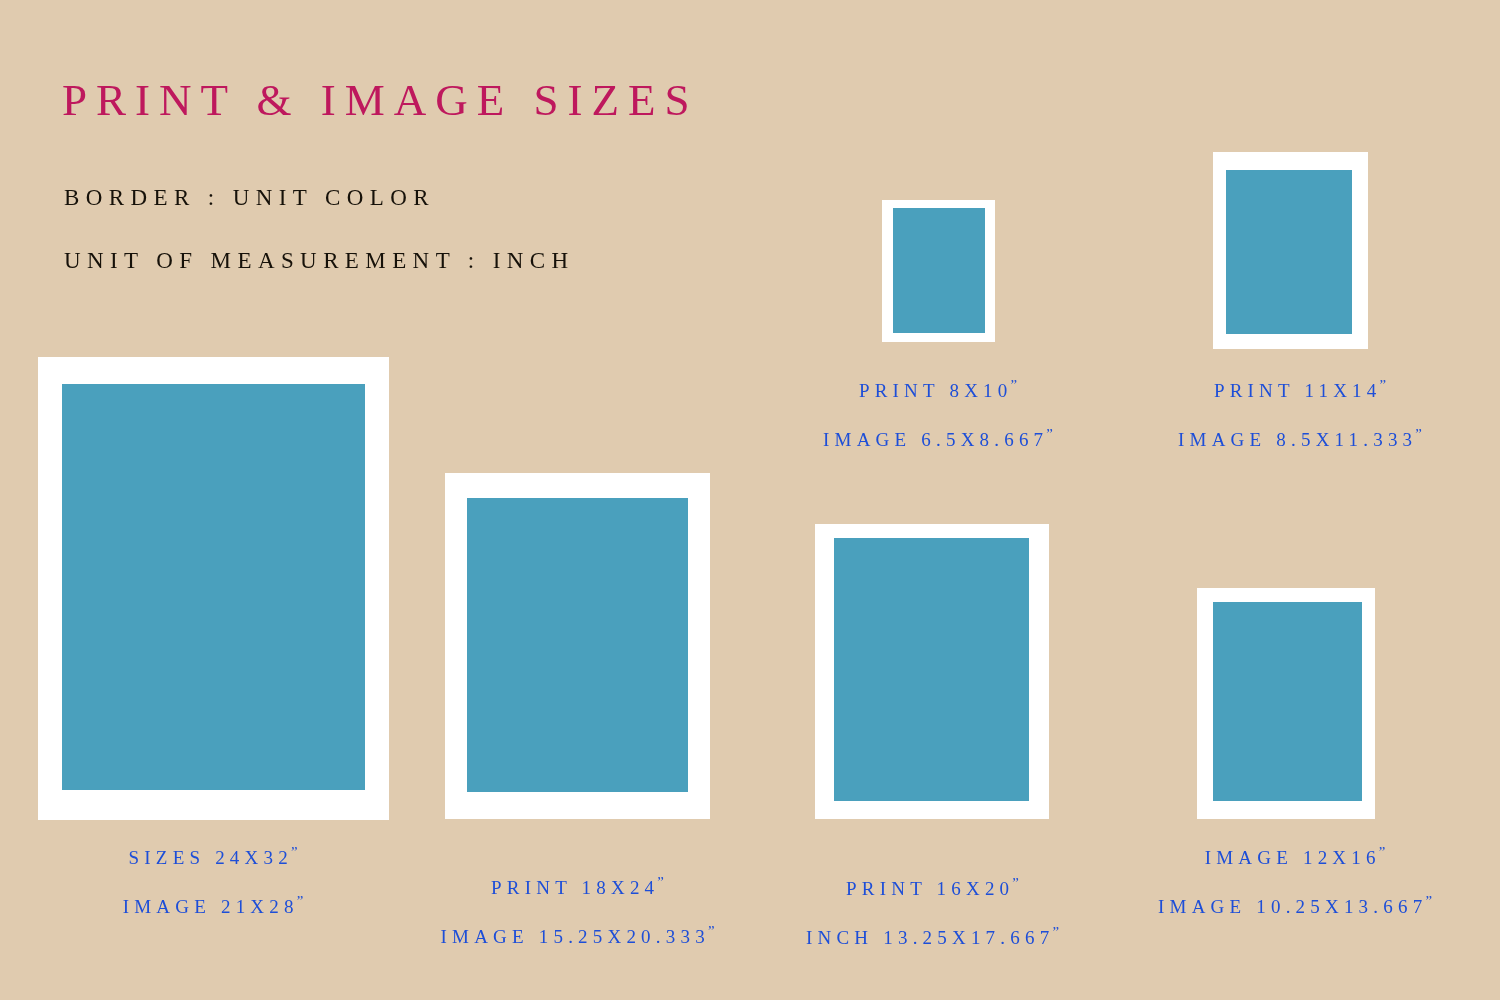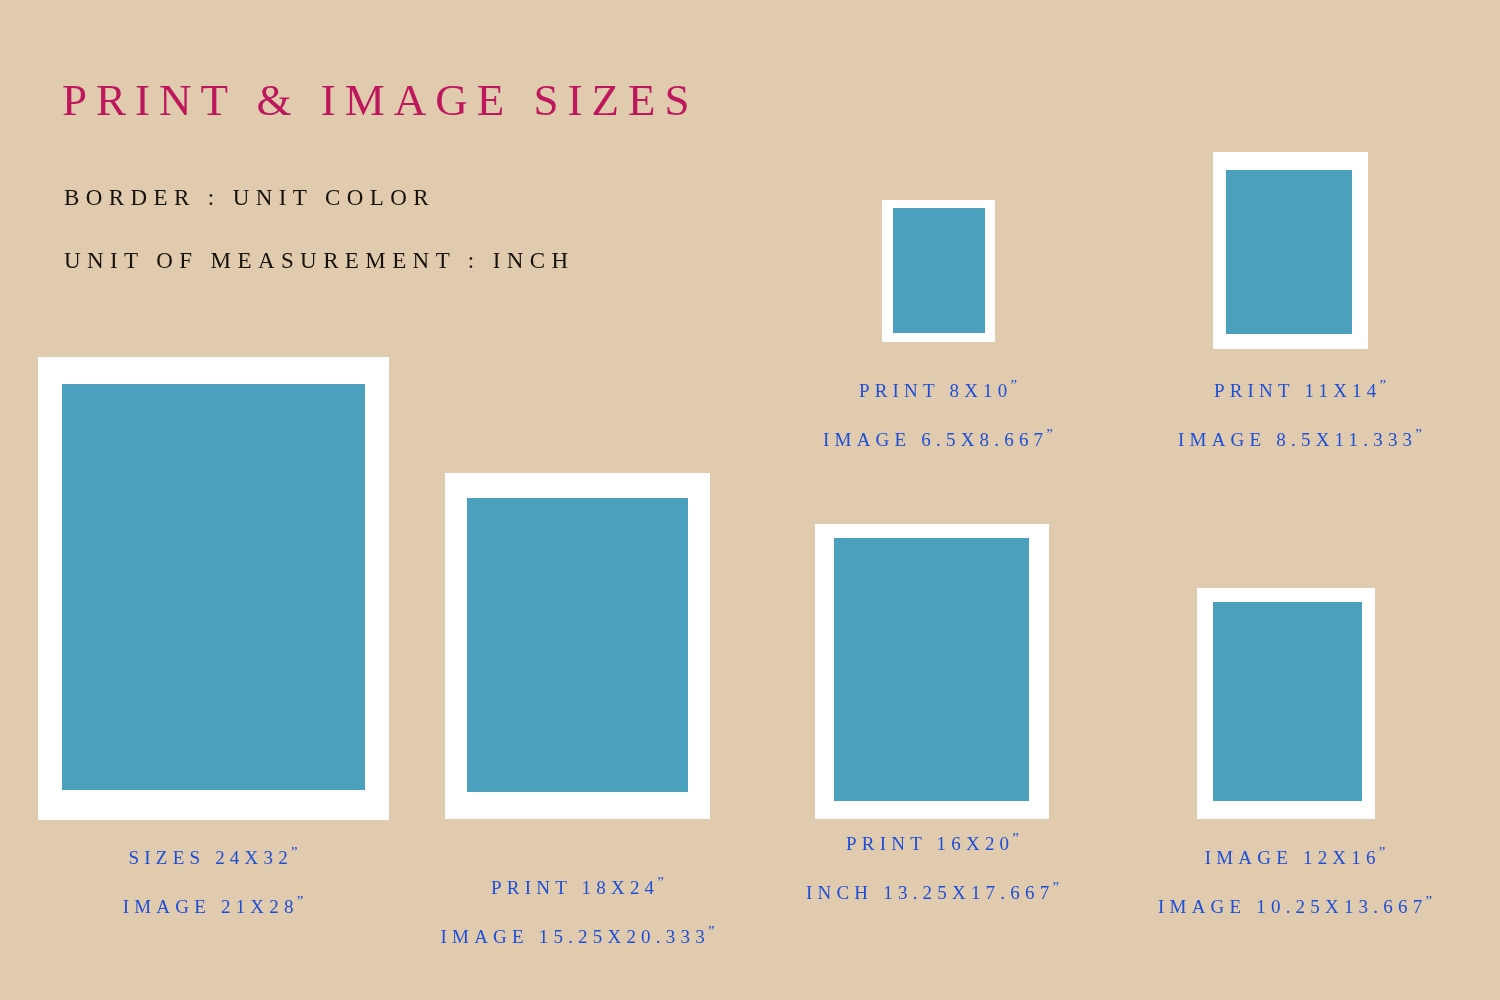--- a/index.html
+++ b/index.html
@@ -118,21 +118,21 @@
     <div class="mat" style="left:22px; top:25px; width:221px; height:294px;"></div>
   </div>
   <div class="caption" style="left:425px; top:854px; width:305px;margin-top:21px;">
     <span class="cap-line"><span>PRINT 18X24</span><span class="prime">”</span></span>
     <span class="cap-line"><span>IMAGE 15.25X20.333</span><span class="prime">”</span></span>
   </div>
 
   <div class="frame" style="left:815px; top:524px; width:234px; height:295px;">
     <div class="mat" style="left:19px; top:14px; width:195px; height:263px;"></div>
   </div>
-  <div class="caption" style="left:780px; top:831px; width:305px;">
+  <div class="caption" style="left:780px; top:876px; width:305px;">
     <span class="cap-line"><span>PRINT 16X20</span><span class="prime">”</span></span>
     <span class="cap-line"><span>INCH 13.25X17.667</span><span class="prime">”</span></span>
   </div>
 
   <div class="frame" style="left:1197px; top:588px; width:178px; height:231px;">
     <div class="mat" style="left:16px; top:14px; width:149px; height:199px;"></div>
   </div>
   <div class="caption" style="left:1140px; top:845px; width:310px;">
     <span class="cap-line"><span>IMAGE 12X16</span><span class="prime">”</span></span>
     <span class="cap-line"><span>IMAGE 10.25X13.667</span><span class="prime">”</span></span>

